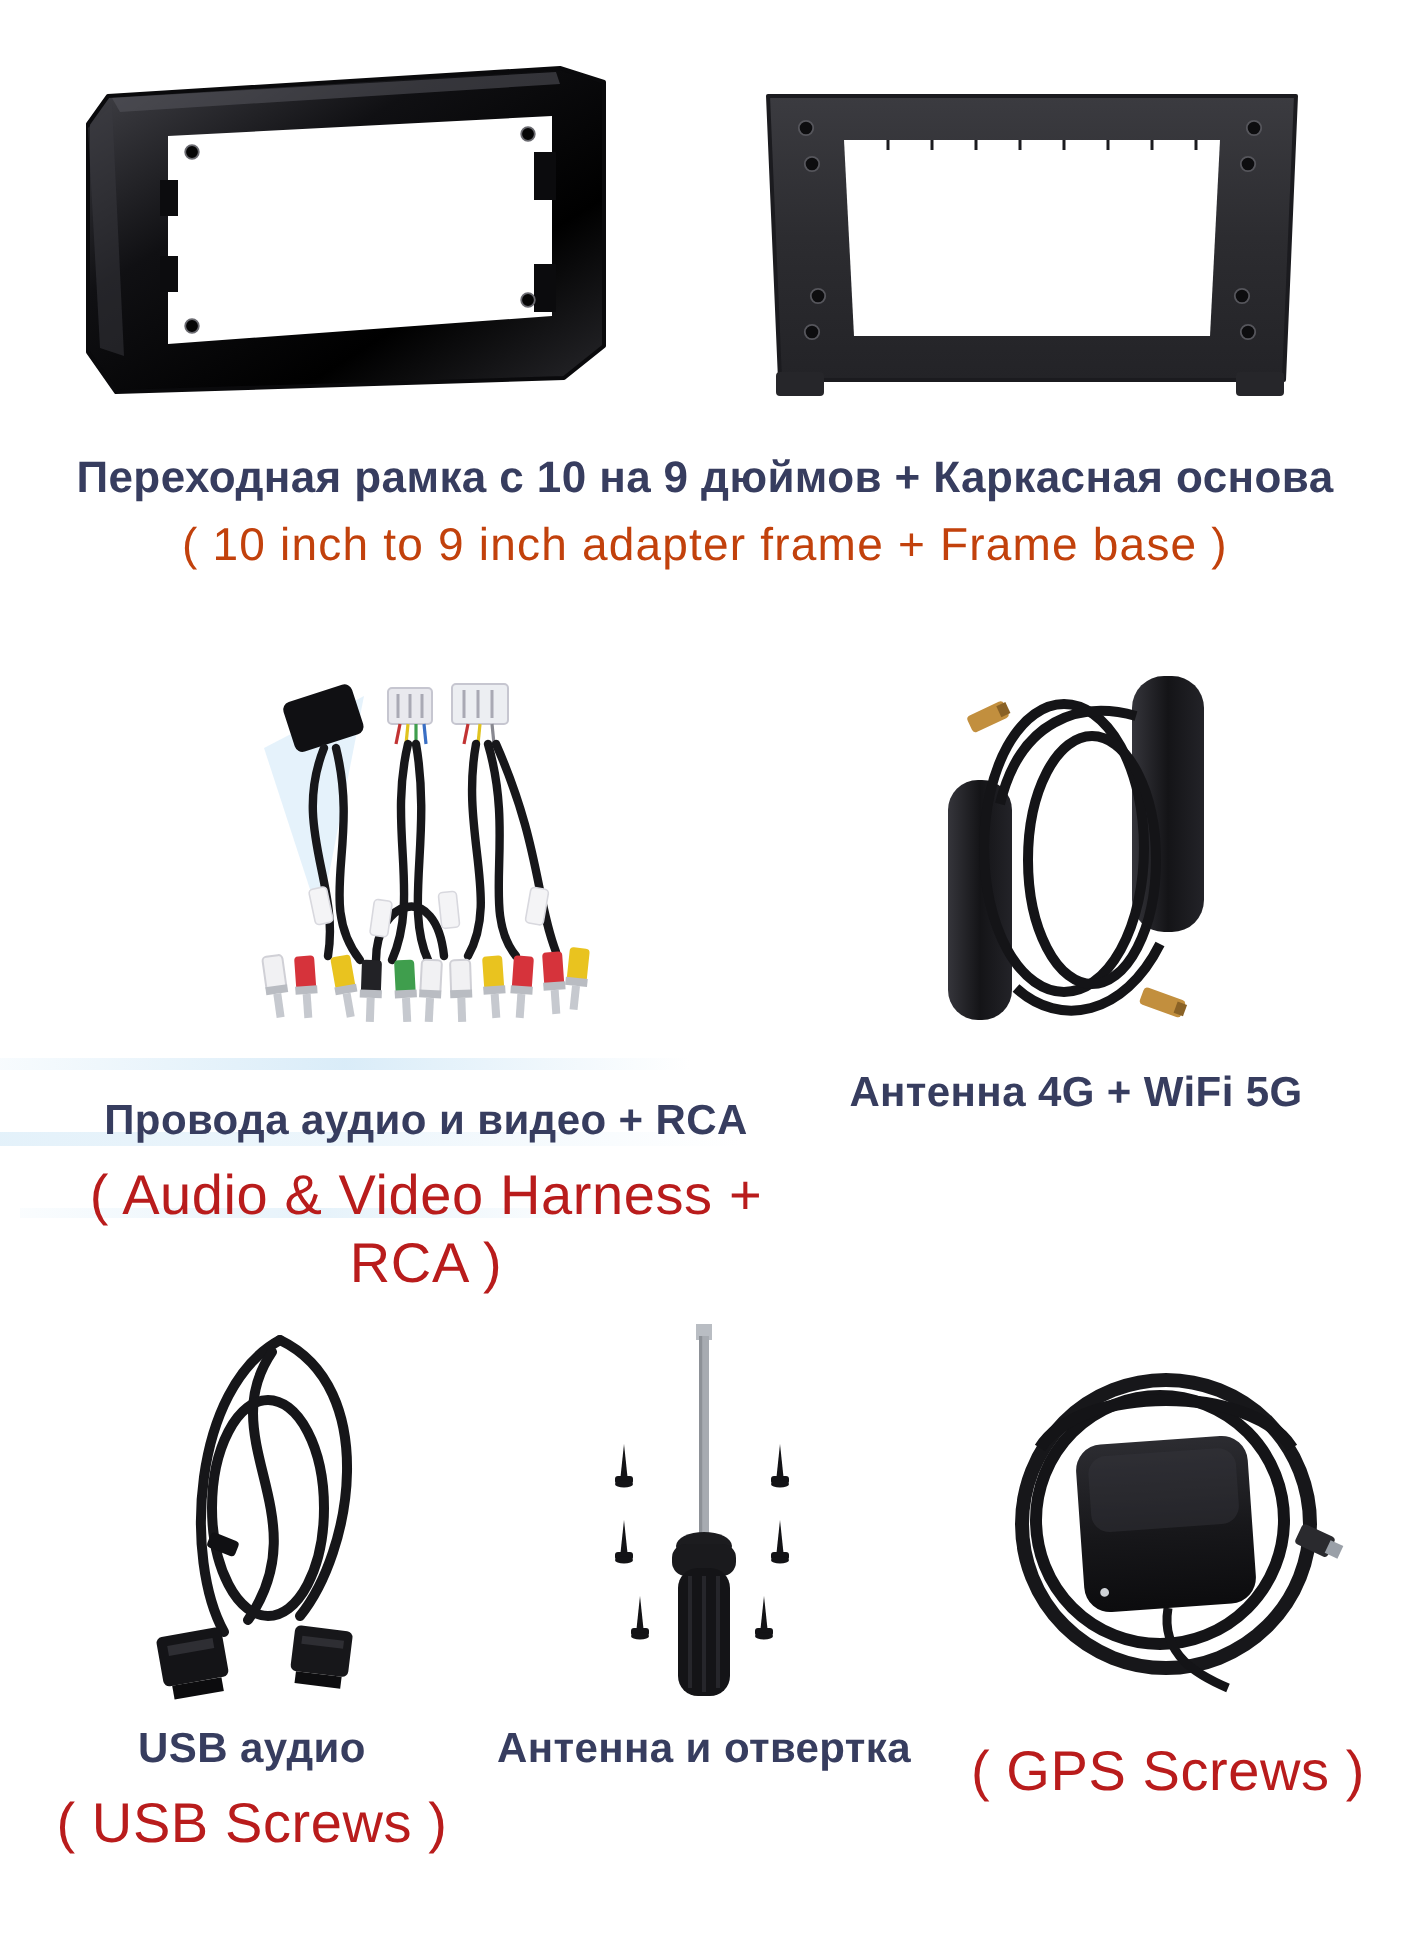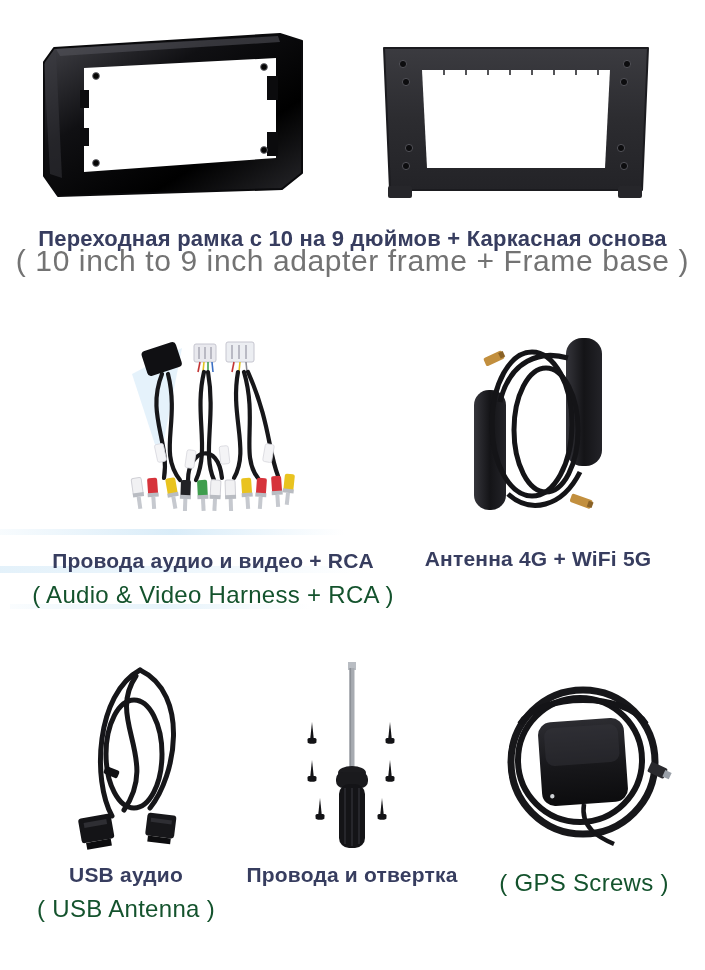--- a/index.html
+++ b/index.html
@@ -4,25 +4,25 @@
 <style>
   html,body{margin:0;padding:0;background:#e8e8e8;}
   .canvas{
     position:relative;width:705px;height:970px;margin:0 auto;
     background:#ffffff;overflow:hidden;
     font-family:"Liberation Sans",sans-serif;
   }
   .photo{position:absolute;}
   .cap{position:absolute;text-align:center;}
   .cap-ru{font-weight:700;font-size:21px;line-height:1.25;color:#373d5f;letter-spacing:.2px;}
-  .cap-en{font-weight:400;font-size:24px;line-height:1.2;color:#14532d;margin-top:7px;letter-spacing:.3px;}
+  .cap-en{font-weight:400;font-size:28px;line-height:1.2;color:#b91c1c;margin-top:7px;letter-spacing:.3px;}
   .title-ru{position:absolute;left:0;top:226px;width:705px;text-align:center;
     font-weight:700;font-size:22px;color:#373d5f;letter-spacing:.2px;}
-  .title-en{position:absolute;left:0;top:244px;width:705px;text-align:center;
-    font-weight:400;font-size:30px;color:#737373;letter-spacing:.6px;}
+  .title-en{position:absolute;left:0;top:259px;width:705px;text-align:center;
+    font-weight:400;font-size:23px;color:#c2410c;letter-spacing:.6px;}
   .streak{position:absolute;pointer-events:none;}
   .streak.s1{left:0;top:529px;width:345px;height:6px;
     background:linear-gradient(90deg,rgba(205,230,246,.15),rgba(205,230,246,.75),rgba(205,230,246,0));}
   .streak.s2{left:0;top:566px;width:370px;height:7px;
     background:linear-gradient(90deg,rgba(205,230,246,.55),rgba(205,230,246,.35),rgba(205,230,246,0));}
   .streak.s3{left:10px;top:604px;width:300px;height:5px;
     background:linear-gradient(90deg,rgba(205,230,246,.1),rgba(205,230,246,.5),rgba(205,230,246,0));}
 </style>
 </head>
 <body>
@@ -214,21 +214,21 @@
     <g transform="rotate(20 112 170)">
       <rect x="100" y="165" width="22" height="9" rx="2" fill="#c28f3e"></rect>
       <rect x="118" y="166.5" width="5" height="6" fill="#8a6226"></rect>
     </g>
   </svg>
 
   <div class="cap" style="left:18px;top:548px;width:390px">
     <div class="cap-ru">Провода аудио и видео + RCA</div>
     <div class="cap-en">( Audio &amp; Video Harness + RCA )</div>
   </div>
-  <div class="cap" style="left:402px;top:546px;width:272px">
+  <div class="cap" style="left:402px;top:534px;width:272px">
     <div class="cap-ru">Антенна 4G + WiFi 5G</div>
   </div>
 
   <svg class="photo" style="left:48px;top:658px" width="170" height="198" viewBox="0 0 170 198">
     <g stroke="#161619" stroke-width="5" fill="none" stroke-linecap="round">
       <path d="M92,12 C142,36 128,118 102,150"></path>
       <path d="M92,12 C48,36 44,122 64,158"></path>
       <path d="M88,18 C58,62 112,100 76,152"></path>
       <ellipse cx="86" cy="96" rx="28" ry="54"></ellipse>
     </g>
@@ -309,22 +309,22 @@
     </g>
     <g transform="rotate(-4 95 100)">
       <rect x="52" y="58" width="86" height="84" rx="13" fill="url(#gps1)"></rect>
       <rect x="58" y="64" width="74" height="38" rx="9" fill="#35353b" opacity="0.45"></rect>
       <circle cx="62" cy="132" r="2.2" fill="#cfd2d6"></circle>
     </g>
   </svg>
 
   <div class="cap" style="left:15px;top:862px;width:222px">
     <div class="cap-ru">USB аудио</div>
-    <div class="cap-en">( USB Antenna )</div>
+    <div class="cap-en">( USB Screws )</div>
   </div>
   <div class="cap" style="left:228px;top:862px;width:248px">
-    <div class="cap-ru">Провода и отвертка</div>
+    <div class="cap-ru">Антенна и отвертка</div>
   </div>
   <div class="cap" style="left:478px;top:862px;width:212px">
     <div class="cap-en">( GPS Screws )</div>
   </div>
 
 </div>
 
 </body></html>

